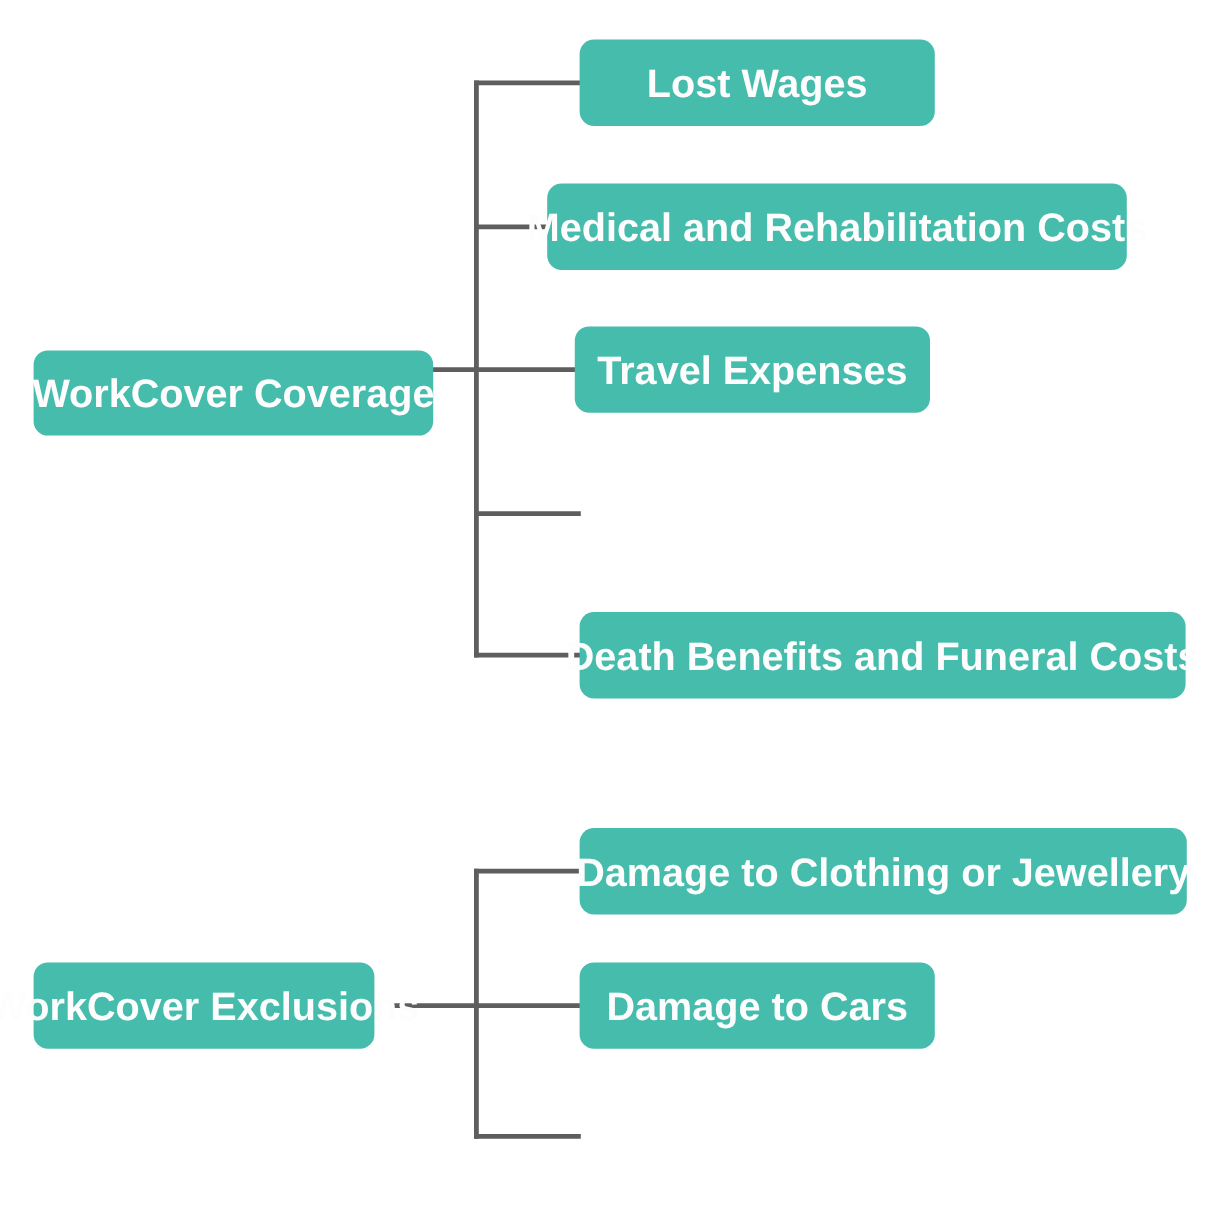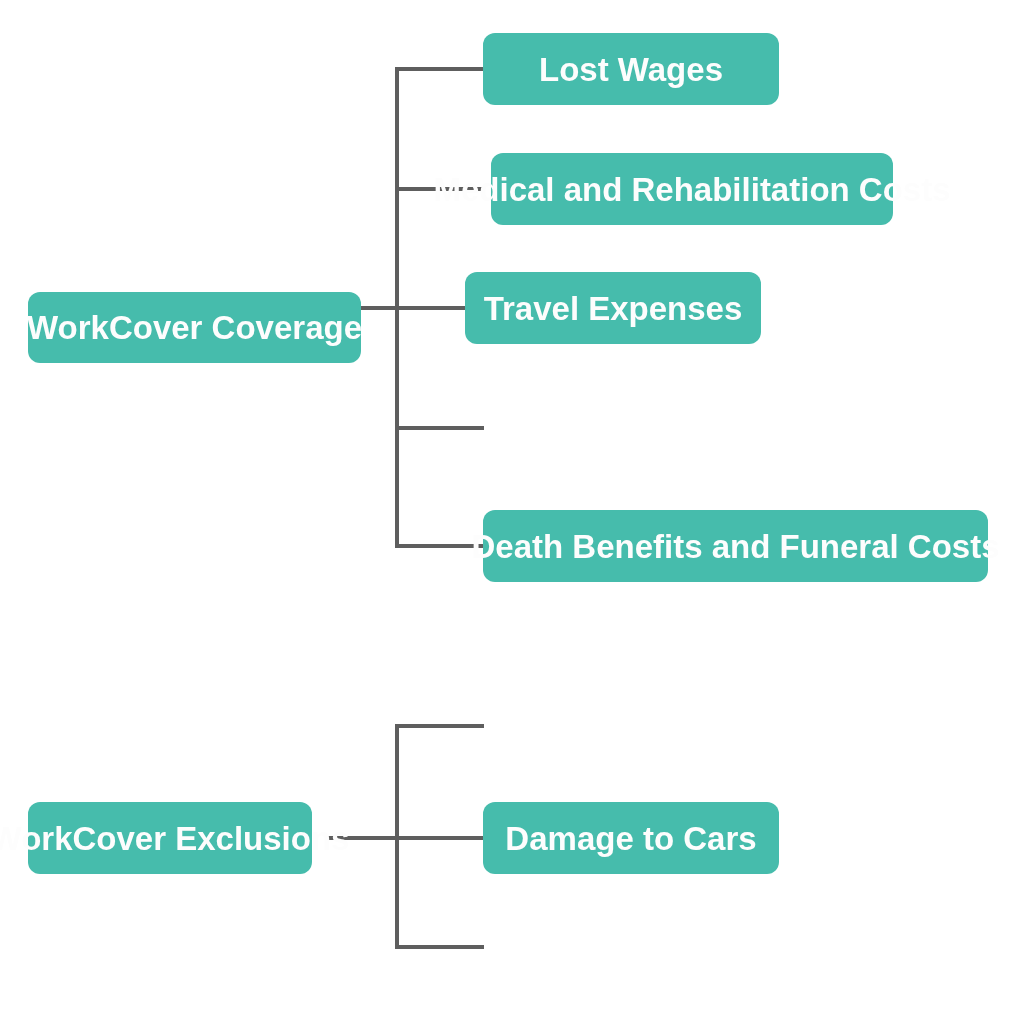--- a/index.html
+++ b/index.html
@@ -71,36 +71,39 @@
   </svg>
 
   <div class="node" style="left:28px; top:292px; width:333px; height:71px">
     <span>WorkCover Coverage</span>
   </div>
 
   <div class="node" style="left:483px; top:33px; width:296px; height:72px">
     <span>Lost Wages</span>
   </div>
 
-  <div class="node" style="left:491px; top:153px; width:402px; height:72px">
+  <div class="node" style="left:456px; top:153px; width:483px; height:72px">
     <span>Medical and Rehabilitation Costs</span>
   </div>
 
-  <div class="node" style="left:465px; top:272px; width:296px; height:72px">
+  <div class="node" style="left:479px; top:272px; width:296px; height:72px">
     <span>Travel Expenses</span>
   </div>
 
 
   <div class="node" style="left:483px; top:510px; width:505px; height:72px">
     <span>Death Benefits and Funeral Costs</span>
   </div>
 
   <div class="node" style="left:28px; top:802px; width:284px; height:72px">
     <span>WorkCover Exclusions</span>
   </div>
 
+  <div class="node" style="left:483px; top:690px; width:506px; height:72px">
+    <span>Damage to Clothing or Jewellery</span>
+  </div>
 
   <div class="node" style="left:483px; top:802px; width:296px; height:72px">
     <span>Damage to Cars</span>
   </div>
 
 
 </div>
 
 </body></html>

